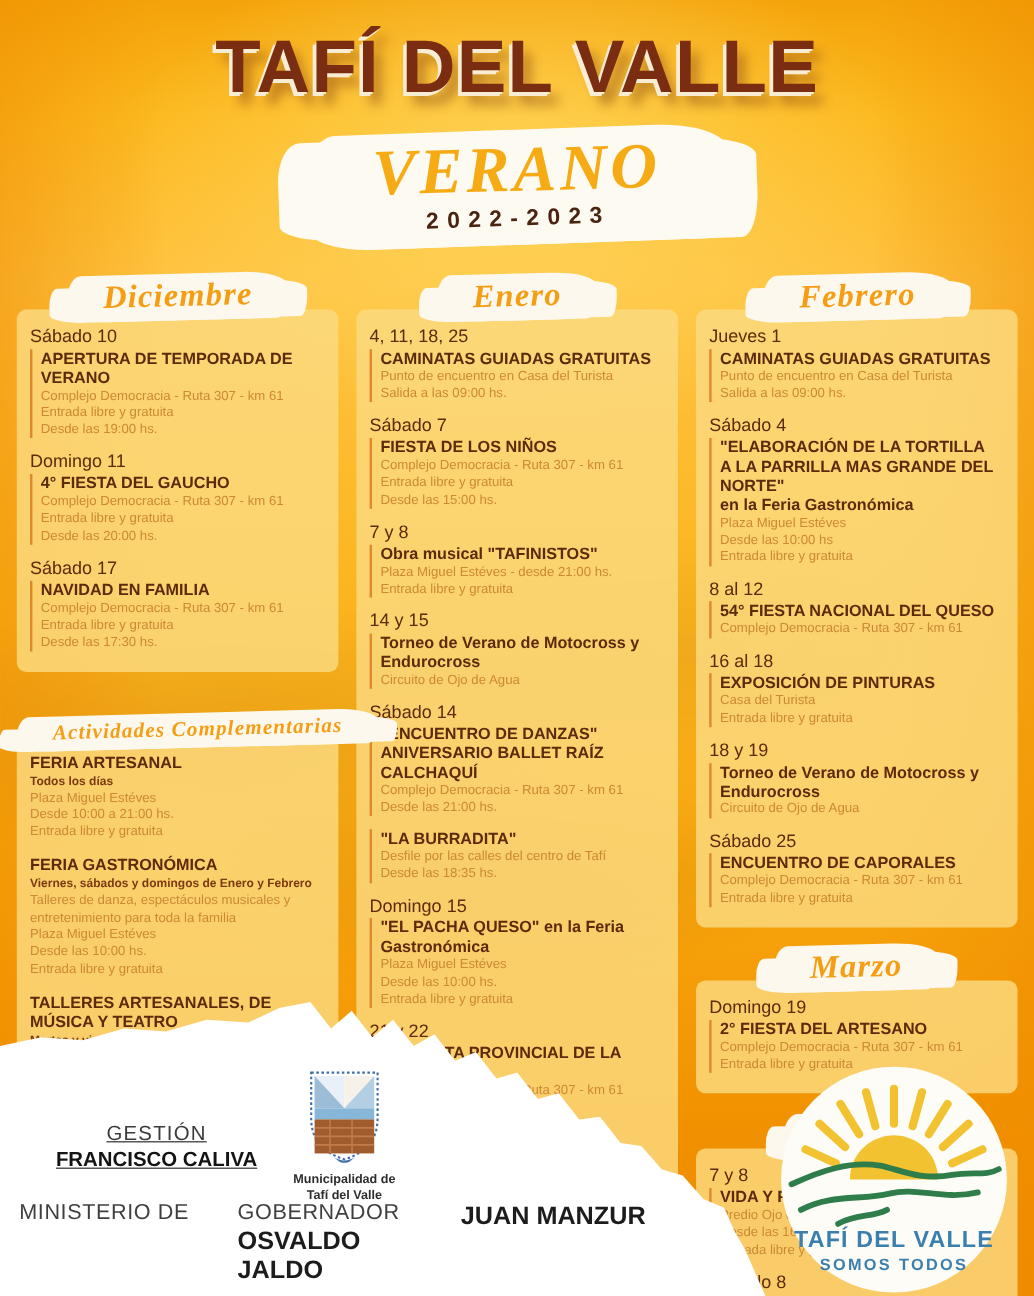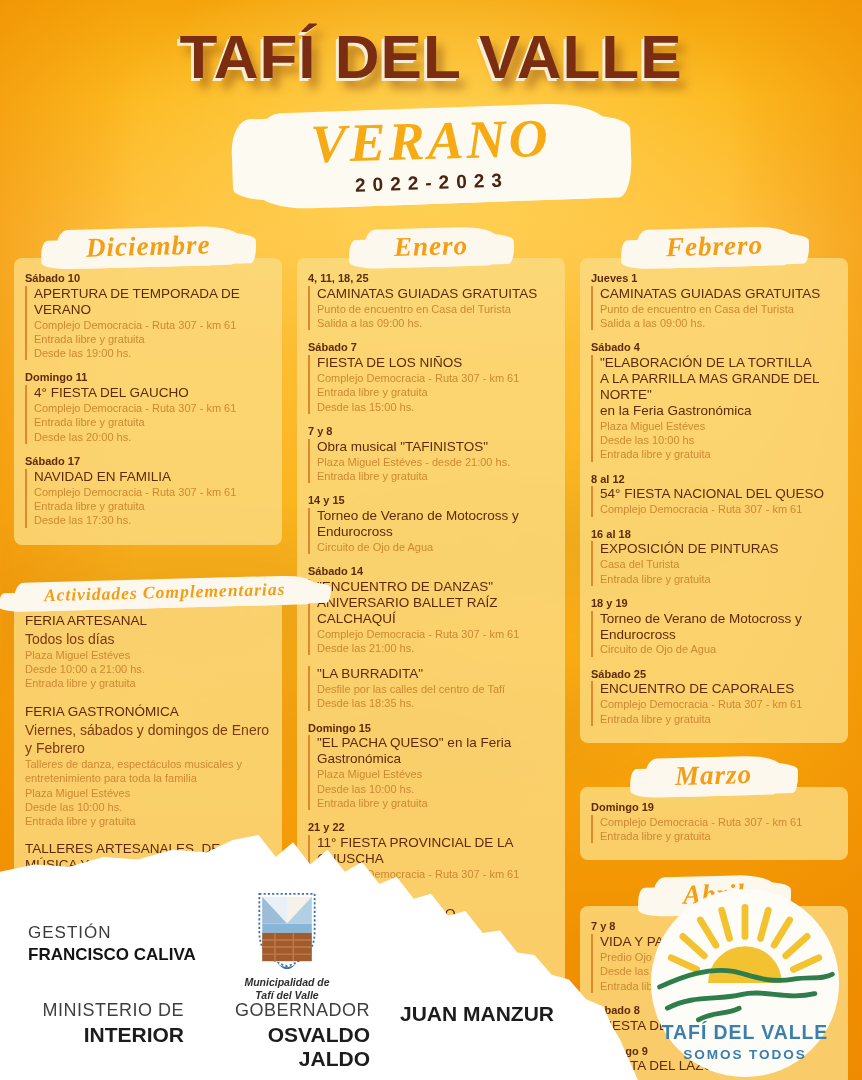--- a/index.html
+++ b/index.html
@@ -38,36 +38,36 @@
   .brush{display:inline-block;padding:3px 30px 5px;background:#fcf8ee;transform:rotate(-1.5deg);
     border-radius:12px 38px 10px 34px/20px 12px 22px 12px;
     box-shadow:20px 3px 0 -4px #fcf8ee,-20px 5px 0 -5px #fcf8ee;}
   .m-label{font-family:"Liberation Serif",serif;font-style:italic;font-weight:bold;
     font-size:27px;color:#f59d13;letter-spacing:1px;white-space:nowrap;}
   #sec-actividades .m-label{font-size:17.5px;}
   .panel{position:relative;z-index:1;background:rgba(251,219,128,.82);border-radius:8px;
     padding:14px 9px 6px 11px;}
   .event{margin-bottom:11px;}
   #sec-actividades .event{margin-bottom:13px;}
-  .e-date{color:#5e2a0c;font-weight:bold;font-size:11px;line-height:1.25;}
+  .e-date{color:#5e2a0c;font-weight:normal;font-size:15px;line-height:1.25;}
   .e-body{border-left:2px solid #e0882e;padding-left:7px;}
   .e-body.plain{border-left:none;padding-left:0;}
-  .e-title{color:#5e2a0c;font-weight:normal;font-size:13.5px;line-height:1.18;white-space:pre-line;}
-  .e-sub{color:#7c3a10;font-weight:normal;font-size:14px;line-height:1.3;margin-top:1px;}
+  .e-title{color:#5e2a0c;font-weight:bold;font-size:13.5px;line-height:1.18;white-space:pre-line;}
+  .e-sub{color:#7c3a10;font-weight:bold;font-size:10px;line-height:1.3;margin-top:1px;}
   .e-line{color:#cd8833;font-size:11px;line-height:1.3;}
   
   .footer-white{position:absolute;left:0;bottom:0;width:862px;height:245px;background:#ffffff;z-index:4;
     clip-path:polygon(0 15%,4% 12%,8% 13%,12% 9%,16% 10%,20% 6%,24% 7%,27% 2%,30% 0%,32% 9%,34% 3%,36% 12%,38% 6%,40% 15%,42% 11%,44% 20%,46% 17%,48% 26%,50% 24%,52% 33%,54% 31%,56% 40%,58% 39%,60% 48%,62% 49%,64% 57%,66% 59%,68% 67%,70% 70%,71% 78%,72% 84%,73% 92%,74% 100%,0 100%);}
-  .gestion{position:absolute;left:28px;top:88px;width:205px;text-align:left;color:#2f2f2f;}
+  .gestion{position:absolute;left:28px;top:100px;width:205px;text-align:center;color:#2f2f2f;text-decoration:underline;}
   .gestion .g1{font-size:17px;letter-spacing:1px;color:#3b3b3b;}
   .gestion .g2{font-size:17px;font-weight:bold;color:#141414;margin-top:2px;}
   .muni{position:absolute;left:232px;top:56px;width:110px;text-align:center;}
-  .muni-caption{font-size:10.5px;font-weight:bold;color:#2e2e2e;line-height:1.25;margin-top:3px;font-style:italic;}
+  .muni-caption{font-size:10.5px;font-weight:bold;color:#2e2e2e;line-height:1.25;margin-top:3px;}
   .officials{position:absolute;left:16px;top:165px;display:flex;gap:14px;}
-  .official{text-align:right;}
+  .official{text-align:left;}
   .official .role{font-size:18px;color:#3f3f3f;letter-spacing:.5px;}
   .official .name{font-size:21px;font-weight:bold;color:#1c1c1c;margin-top:2px;}
   .off-0{width:168px;} .off-1{width:172px;} .off-2{width:170px;}
   .badge{position:absolute;left:648px;top:886px;width:194px;height:194px;z-index:5;}
 </style>
 </head>
 <body>
 
 <div class="poster">
   <div class="texture"></div>
@@ -315,20 +315,21 @@
               </div>
             </div>
           </div>
         </section>
         <section class="section" id="sec-marzo">
           <div class="m-header"><div class="brush"><div class="m-label">Marzo</div></div></div>
           <div class="panel">
             <div class="event">
               <div class="e-date">Domingo 19</div>
               <div class="e-body">
+                <div class="e-title">2° FIESTA DEL ARTESANO</div>
                 <div class="e-line">Complejo Democracia - Ruta 307 - km 61</div>
                 <div class="e-line">Entrada libre y gratuita</div>
               </div>
             </div>
           </div>
         </section>
         <section class="section" id="sec-abril">
           <div class="m-header"><div class="brush"><div class="m-label">Abril</div></div></div>
           <div class="panel">
             <div class="event">
@@ -377,21 +378,20 @@
       </svg>
       <div class="muni-caption">
         <span>Municipalidad de</span><br>
         <span>Tafí del Valle</span>
       </div>
     </div>
 
     <div class="officials">
       <div class="official off-0">
         <div class="role">MINISTERIO DE</div>
-        <div class="name">INTERIOR</div>
       </div>
       <div class="official off-1">
         <div class="role">GOBERNADOR</div>
         <div class="name">OSVALDO JALDO</div>
       </div>
       <div class="official off-2">
         <div class="name">JUAN MANZUR</div>
       </div>
     </div>
   </div>

